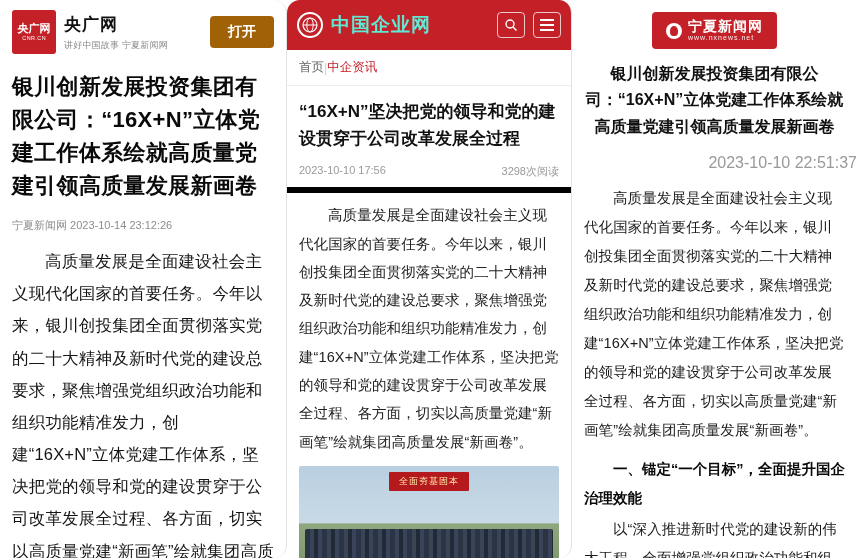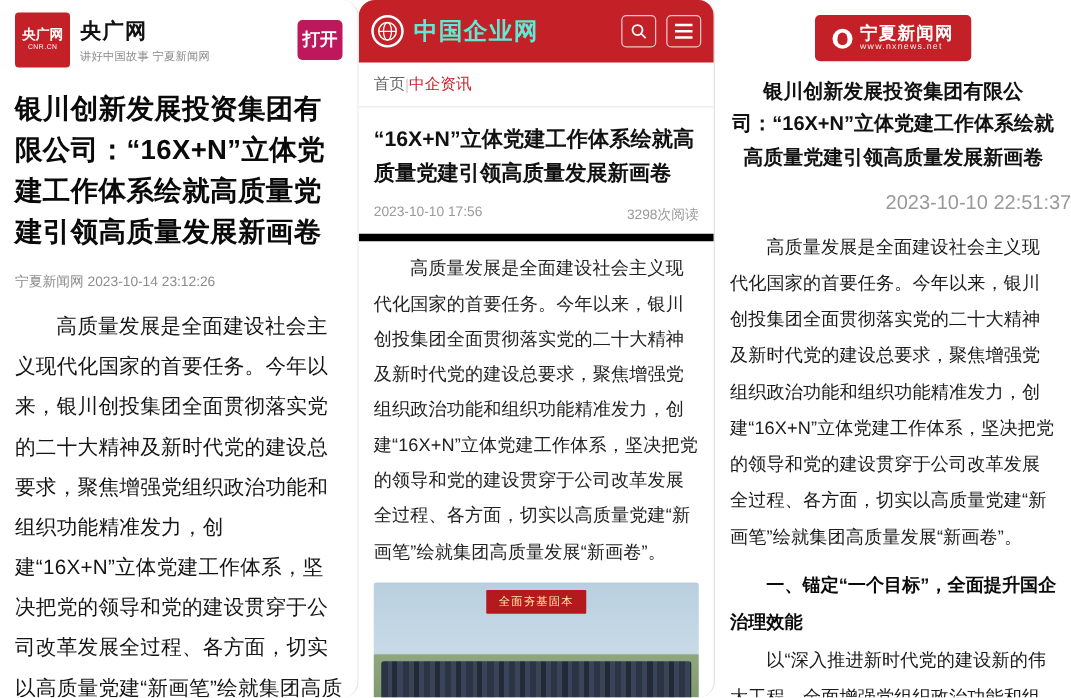--- a/index.html
+++ b/index.html
@@ -23,22 +23,22 @@
     width: 44px; height: 44px; background: #c32127; border-radius: 3px;
     color: #fff; display: flex; flex-direction: column; align-items: center;
     justify-content: center; line-height: 1.05; flex-shrink: 0;
   }
   .c1-logo .l1 { font-size: 11px; font-weight: bold; letter-spacing: 0; }
   .c1-logo .l2 { font-size: 6px; letter-spacing: .5px; transform: scale(.9); }
   .c1-brand { flex: 1; min-width: 0; }
   .c1-brand-name { font-size: 17px; font-weight: bold; color: #111; letter-spacing: 1px; }
   .c1-brand-sub { font-size: 9px; color: #8a8a8a; margin-top: 3px; letter-spacing: .2px; }
   .c1-open-btn {
-    background: #be185d; color: #fff; font-size: 14px; font-weight: bold;
-    border: none; border-radius: 4px; padding: 7px 4px; cursor: pointer;
+    background: #a16207; color: #fff; font-size: 14px; font-weight: bold;
+    border: none; border-radius: 4px; padding: 7px 18px; cursor: pointer;
     flex-shrink: 0;
   }
   .c1-title {
     font-size: 22px; font-weight: bold; color: #0a0a0a; line-height: 1.5;
     padding: 10px 12px 4px 12px; letter-spacing: .3px;
   }
   .c1-meta { font-size: 11px; color: #8d8d8d; padding: 12px 12px 4px 12px; }
   .c1-body { padding: 8px 12px 0 12px; }
   .c1-body p {
     font-size: 16.5px; line-height: 1.95; color: #151515; text-indent: 2em;
@@ -187,21 +187,21 @@
         <span></span>
     </div>
   </div>
 
   <div class="c2-crumb">
     <span>首页</span>
     <span class="sep">|</span>
     <span class="active">中企资讯</span>
   </div>
 
-  <h2 class="c2-title">“16X+N”立体党建工作体系绘就高质量党建引领高质量发展新画卷</h2>
+  <h2 class="c2-title">“16X+N”坚决把党的领导和党的建设贯穿于公司改革发展全过程</h2>
 
   <div class="c2-meta">
     <span>2023-10-10 17:56</span>
     <span>3298次阅读</span>
   </div>
 
   <div class="c2-body">
     <p>高质量发展是全面建设社会主义现代化国家的首要任务。今年以来，银川创投集团全面贯彻落实党的二十大精神及新时代党的建设总要求，聚焦增强党组织政治功能和组织功能精准发力，创建“16X+N”立体党建工作体系，坚决把党的领导和党的建设贯穿于公司改革发展全过程、各方面，切实以高质量党建“新画笔”绘就集团高质量发展“新画卷”。</p>
   </div>
 

